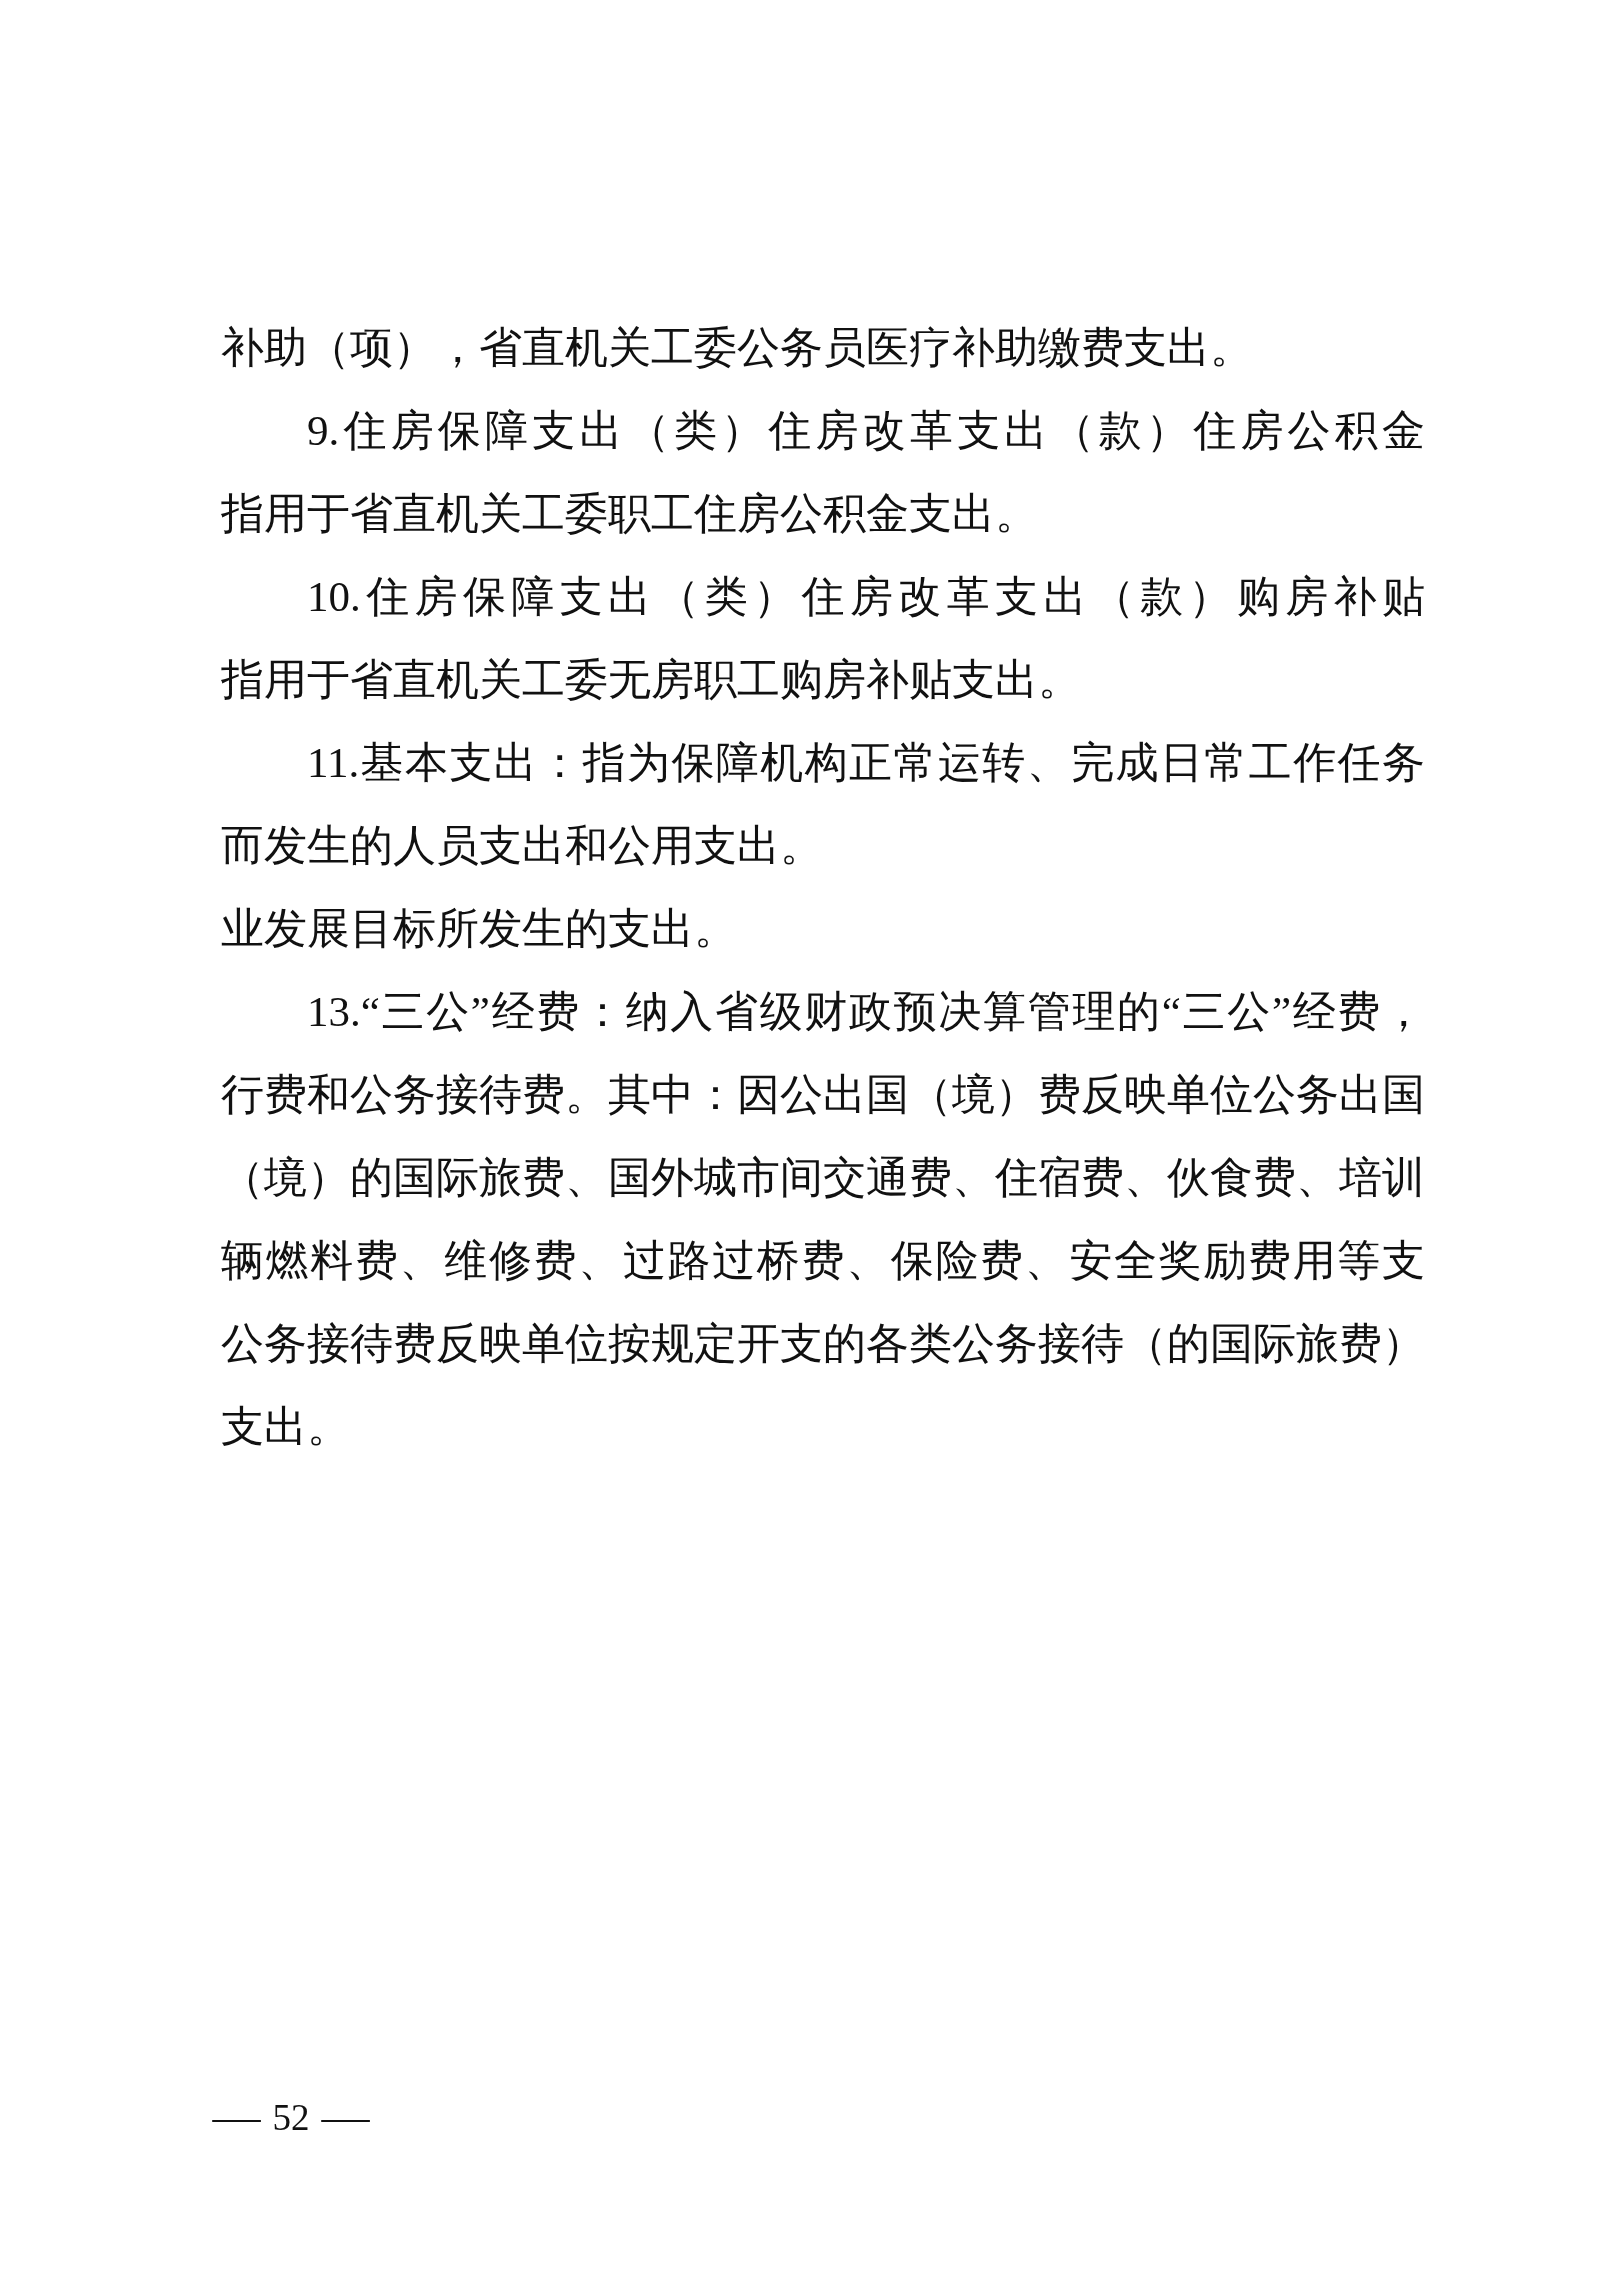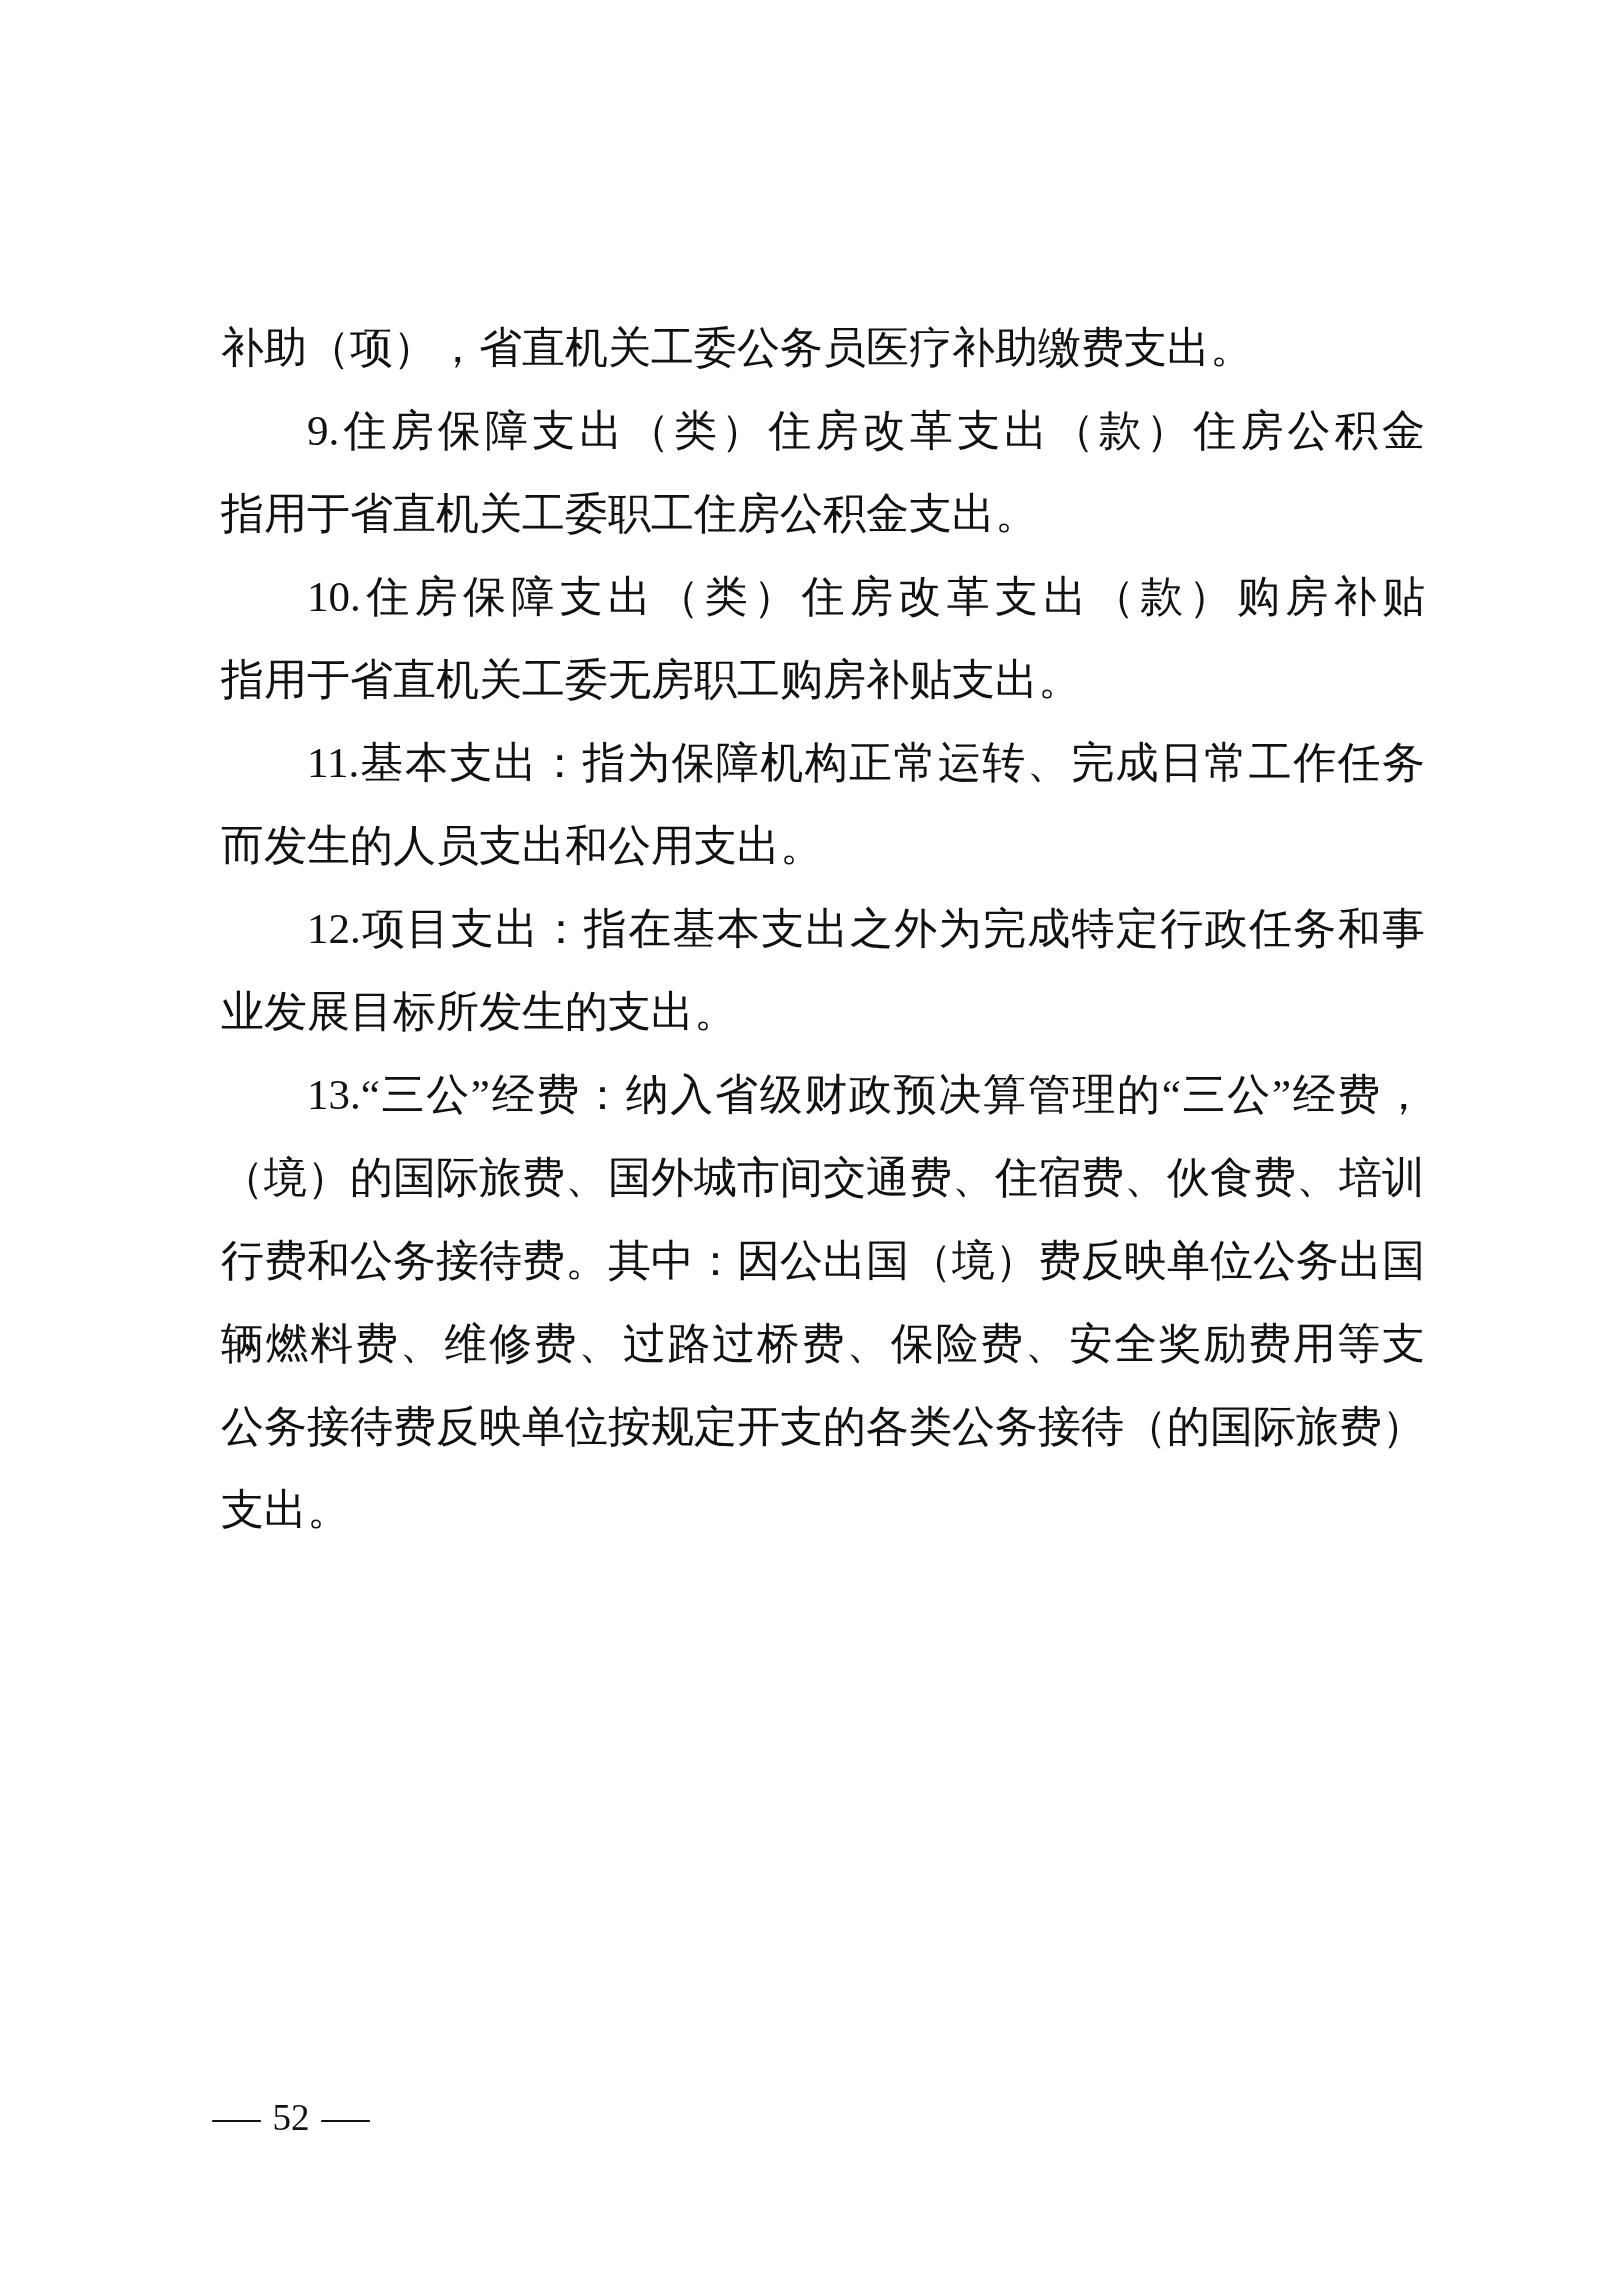--- a/index.html
+++ b/index.html
@@ -64,25 +64,24 @@
 
   <div class="text-block">
 
   <div class="line">补助（项），省直机关工委公务员医疗补助缴费支出。</div>
       <div class="line indent full">9.住房保障支出（类）住房改革支出（款）住房公积金（项），</div>
       <div class="line">指用于省直机关工委职工住房公积金支出。</div>
       <div class="line indent full">10.住房保障支出（类）住房改革支出（款）购房补贴（项），</div>
       <div class="line">指用于省直机关工委无房职工购房补贴支出。</div>
       <div class="line indent full">11.基本支出：指为保障机构正常运转、完成日常工作任务</div>
       <div class="line">而发生的人员支出和公用支出。</div>
-      <div class="line indent full">12.项目支出：指在基本支出之外为完成特定行政任务和事</div>
       <div class="line">业发展目标所发生的支出。</div>
       <div class="line indent full">13.“三公”经费：纳入省级财政预决算管理的“三公”经费，是</div>
+      <div class="line full">行费和公务接待费。其中：因公出国（境）费反映单位公务出国</div>
       <div class="line full">（境）的国际旅费、国外城市间交通费、住宿费、伙食费、培训</div>
-      <div class="line full">行费和公务接待费。其中：因公出国（境）费反映单位公务出国</div>
       <div class="line full">辆燃料费、维修费、过路过桥费、保险费、安全奖励费用等支出；</div>
       <div class="line full">公务接待费反映单位按规定开支的各类公务接待（的国际旅费）</div>
       <div class="line">支出。</div>
     </div>
 
   <div class="footer">
     <span class="dash">—</span>
     <span class="page-num">52</span>
     <span class="dash">—</span>
   </div>

